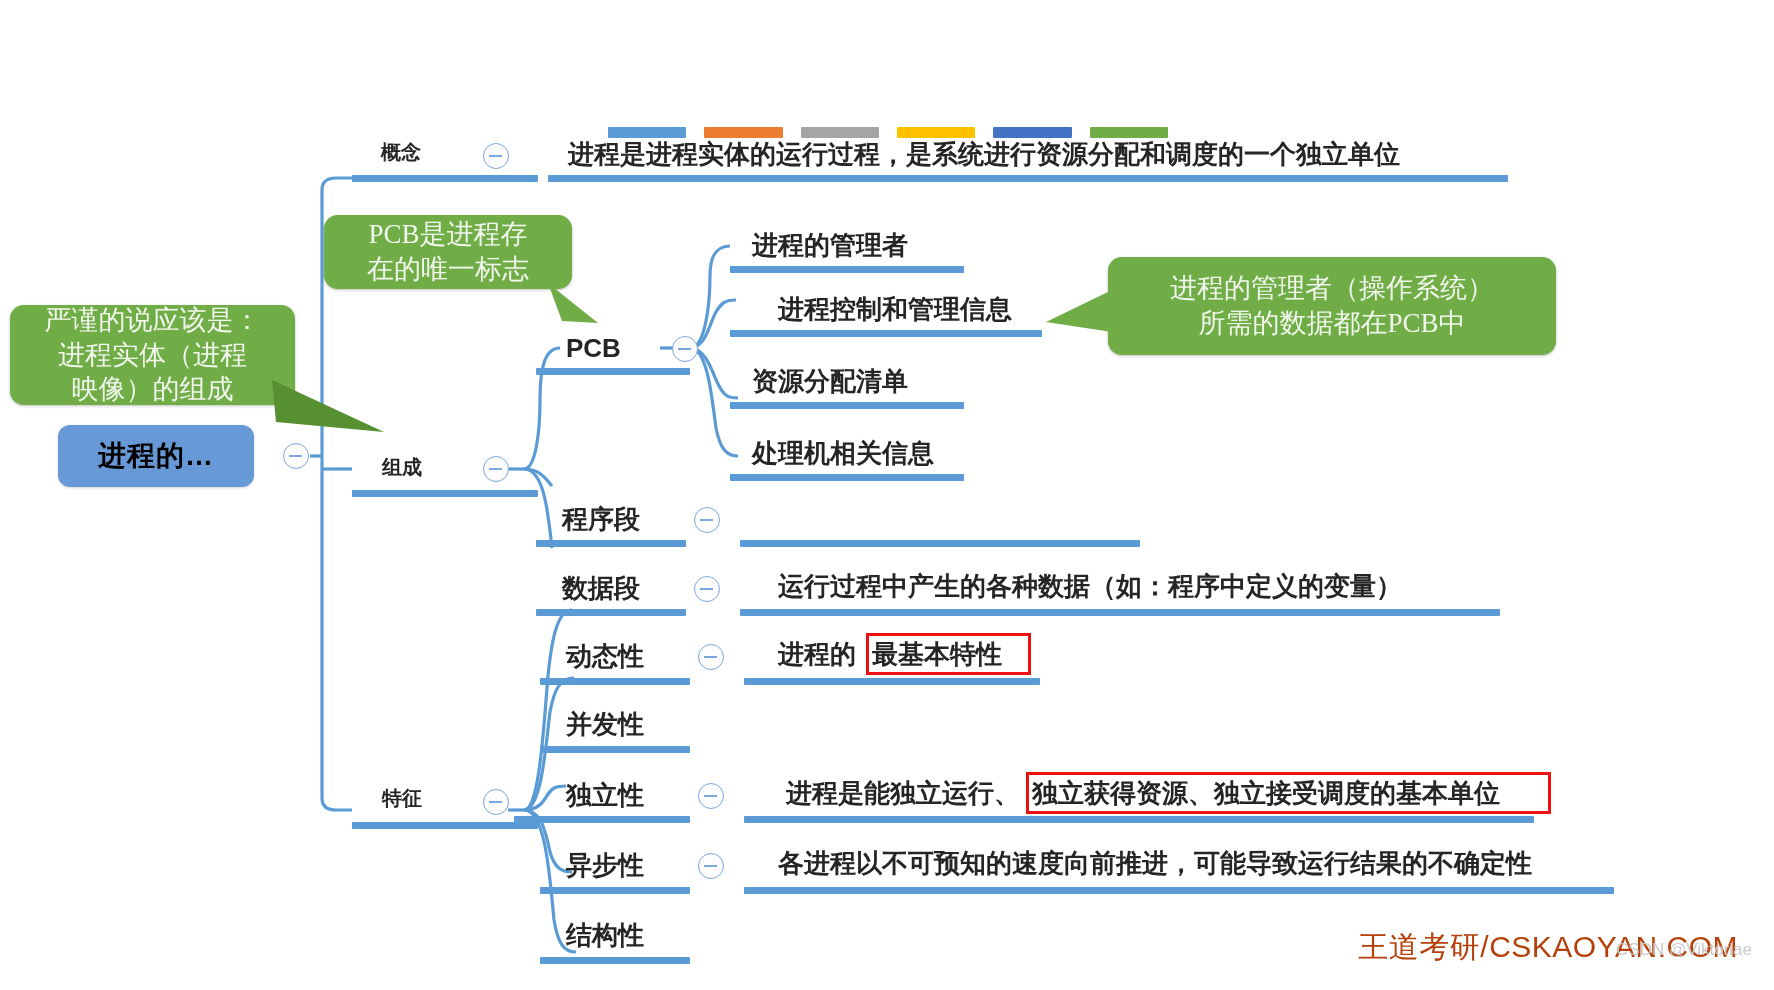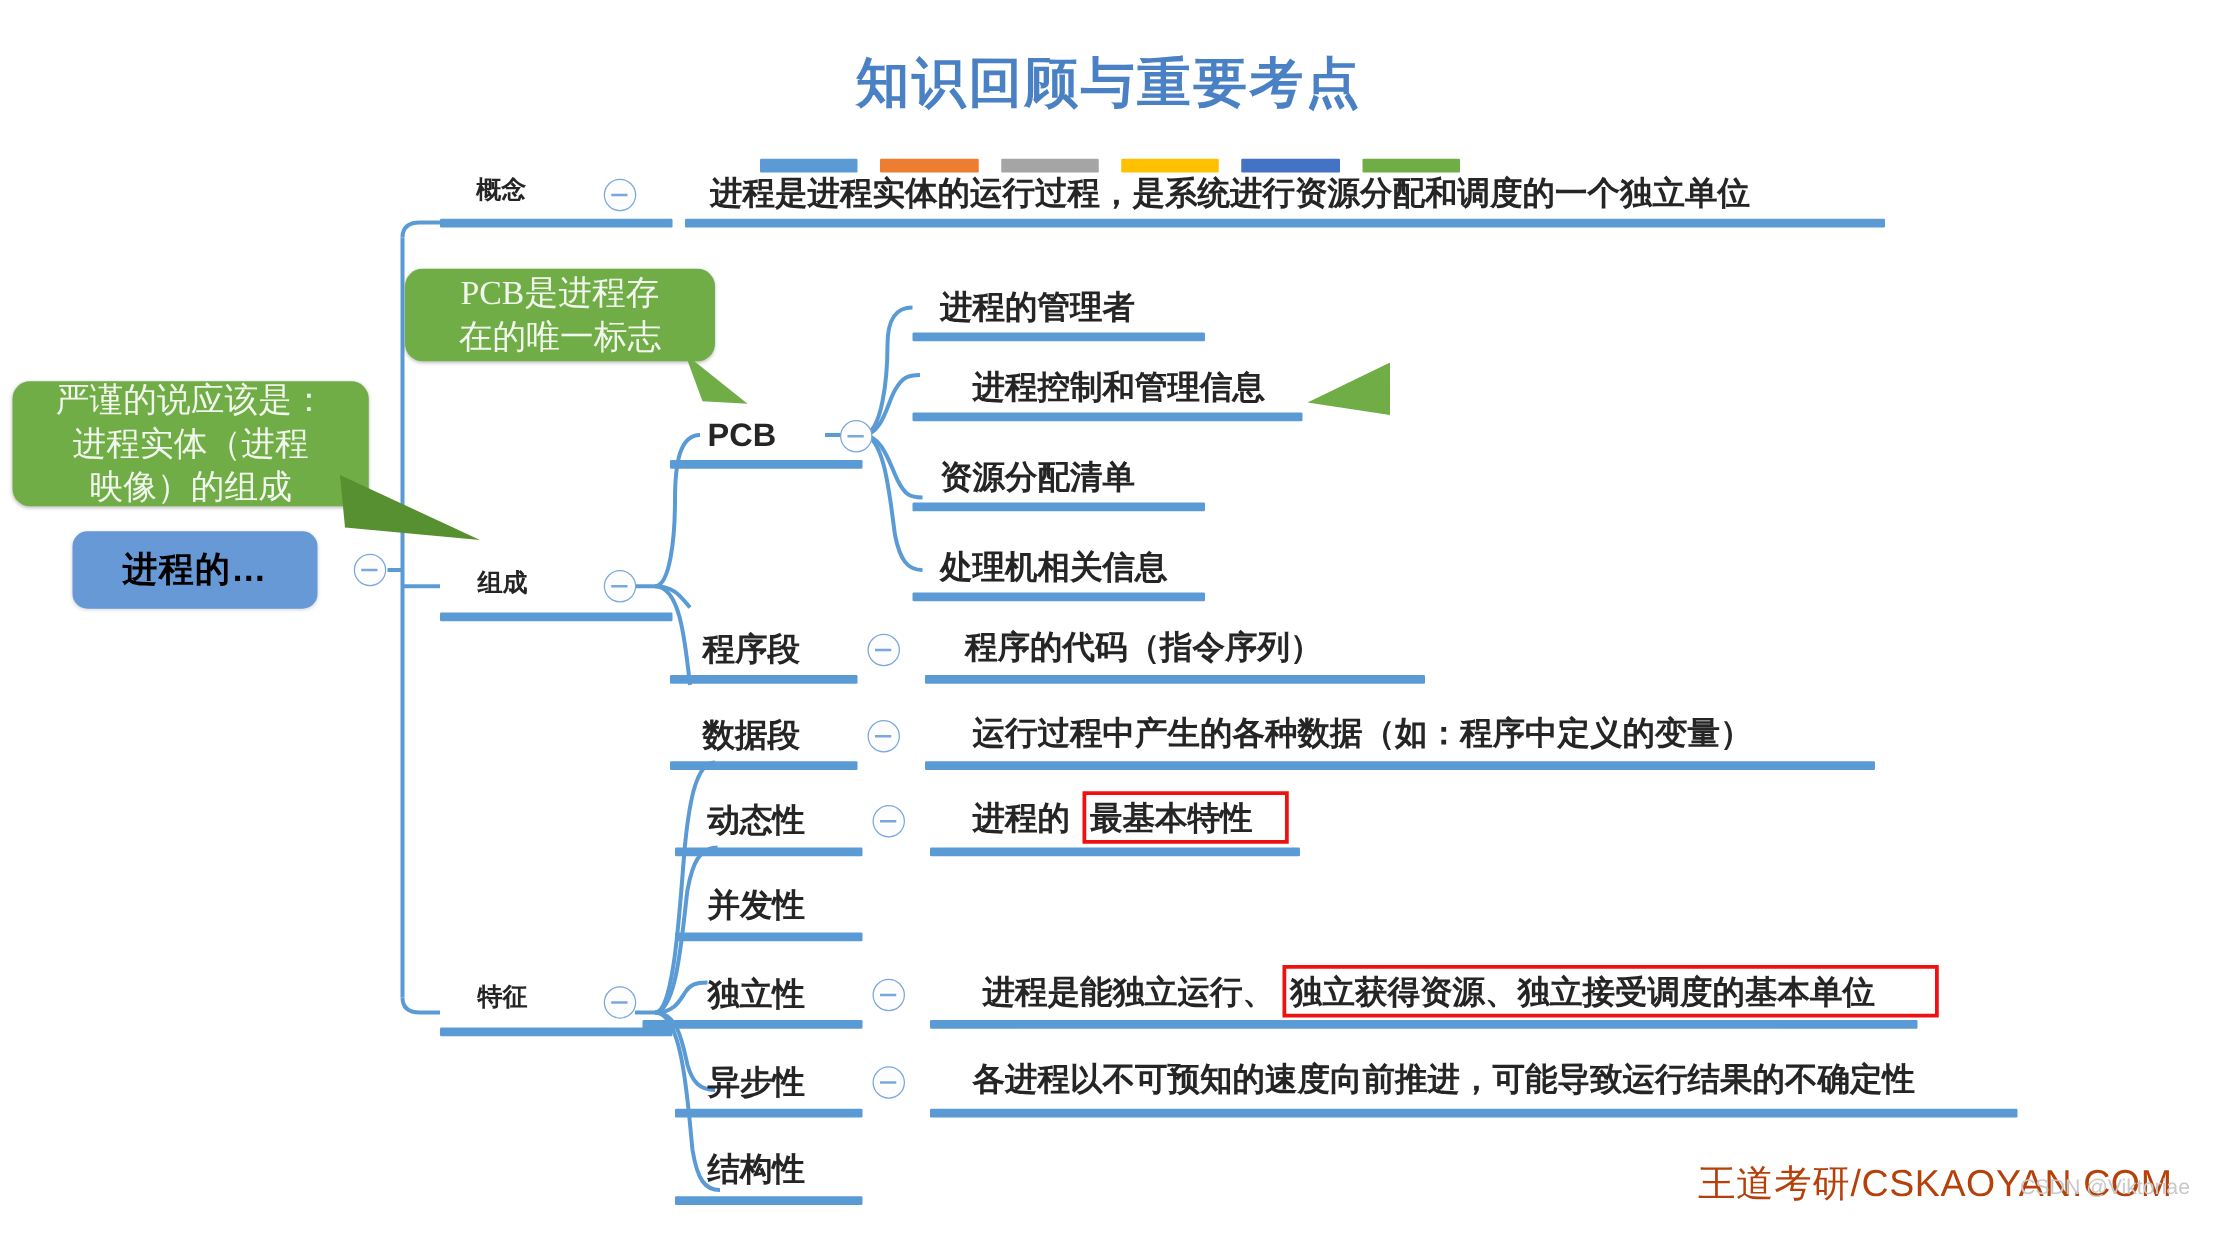--- a/index.html
+++ b/index.html
@@ -155,21 +155,20 @@
     font-size: 17px;
     color: #c9c9c9;
     white-space: nowrap;
   }
 </style>
 </head>
 <body>
 
 <div id="canvas">
 
-  <div class="title">知识回顾与重要考点</div>
   <div class="title-bars">
     <div class="bar" style="background:#5b9bd5"></div>
     <div class="bar" style="background:#ed7d31"></div>
     <div class="bar" style="background:#a5a5a5"></div>
     <div class="bar" style="background:#ffc000"></div>
     <div class="bar" style="background:#4472c4"></div>
     <div class="bar" style="background:#70ad47"></div>
   </div>
 
   <svg id="wires" viewBox="0 0 1774 990">
@@ -235,21 +234,20 @@
 
   <div class="node-label leaf" style="left:752px; top:368px;">资源分配清单</div>
   <div class="ubar" style="left:730px; top:402px; width:234px;"></div>
 
   <div class="node-label leaf" style="left:752px; top:440px;">处理机相关信息</div>
   <div class="ubar" style="left:730px; top:474px; width:234px;"></div>
 
   <div class="node-label" style="left:562px; top:506px;">程序段</div>
   <div class="collapse" style="left:694px; top:507px;"></div>
   <div class="ubar" style="left:536px; top:540px; width:150px;"></div>
-  <div class="node-label leaf" style="left:772px; top:504px;">程序的代码（指令序列）</div>
   <div class="ubar" style="left:740px; top:540px; width:400px;"></div>
 
   <div class="node-label" style="left:562px; top:575px;">数据段</div>
   <div class="collapse" style="left:694px; top:576px;"></div>
   <div class="ubar" style="left:536px; top:609px; width:150px;"></div>
   <div class="node-label leaf" style="left:778px; top:573px;">运行过程中产生的各种数据（如：程序中定义的变量）</div>
   <div class="ubar" style="left:740px; top:609px; width:760px;"></div>
 
   <div class="node-label lvl1" style="left:382px; top:788px;">特征</div>
   <div class="collapse" style="left:483px; top:789px;"></div>
@@ -289,20 +287,22 @@
     <polygon points="0,8 50,48 14,46" fill="#70ad47"></polygon>
   </svg>
 
   <div class="callout" style="left:10px; top:305px; width:285px; height:100px; display:flex; align-items:center; justify-content:center;">严谨的说应该是：
 进程实体（进程
 映像）的组成</div>
   <svg style="position:absolute; left:272px; top:370px; width:128px; height:70px;">
     <polygon points="0,10 112,62 4,52" fill="#579030"></polygon>
   </svg>
 
+  <div class="callout" style="left:1108px; top:257px; width:448px; height:98px; display:flex; align-items:center; justify-content:center;">进程的管理者（操作系统）
+所需的数据都在PCB中</div>
   <svg style="position:absolute; left:1046px; top:290px; width:80px; height:60px;">
     <polygon points="66,0 66,42 0,32" fill="#70ad47"></polygon>
   </svg>
 
   <div class="footer-brand">王道考研/CSKAOYAN.COM</div>
   <div class="watermark">CSDN @Viktoriae</div>
 
 </div>
 
 </body></html>

